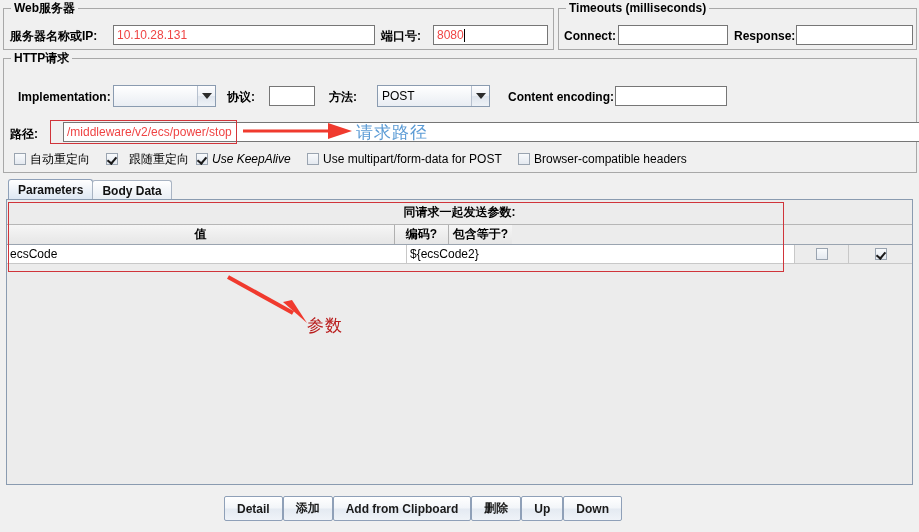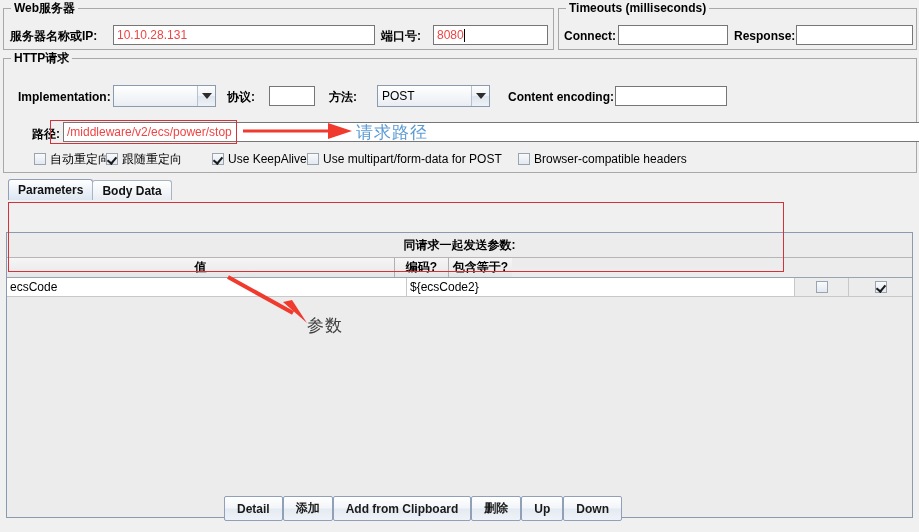--- a/index.html
+++ b/index.html
@@ -160,21 +160,20 @@
     height: 21px;
   }
 
   
   .tablepanel {
     position: absolute;
     box-sizing: border-box;
     border: 1px solid #8a9bb0;
     background: #4d7c0f;
     overflow: hidden;
-    margin-top: 33px;
   }
   .tbl-title {
     height: 24px;
     display: flex;
     align-items: center;
     justify-content: center;
     font-size: 12px;
     font-weight: bold;
     background: #ececec;
     border-bottom: 1px solid #b6b6b6;
@@ -308,32 +307,32 @@
 <div class="combo" style="left:377px; top:85px; width:113px; height:22px;">
   <div class="combo-text">POST</div>
   <div class="combo-arrow">
       <span class="tri"></span>
     </div>
 </div>
 
 <div class="lbl" style="left:508px; top:90px;">Content encoding:</div>
 <div class="tf" style="left:615px; top:86px; width:112px; height:20px;"></div>
 
-<div class="lbl" style="left:10px; top:127px;margin-left:22px;">路径:</div>
+<div class="lbl" style="left:10px; top:127px;">路径:</div>
 <div class="tf" style="left:52px; top:122px; width:862px; height:20px;margin-left:11px;">/middleware/v2/ecs/power/stop</div>
 
-<div class="cb-wrap" style="left:34px; top:153px;">
+<div class="cb-wrap" style="left:14px; top:153px;">
   <span class="cbox"></span>
   <span class="cb-label">自动重定向</span>
 </div>
-<div class="cb-wrap" style="left:106px; top:153px;">
+<div class="cb-wrap" style="left:106px; top:153px;gap:7px;">
   <span class="cbox checked"></span>
   <span class="cb-label">跟随重定向</span>
 </div>
-<div class="cb-wrap" style="left:212px; top:153px;">
+<div class="cb-wrap" style="left:196px; top:153px;font-style:italic;">
   <span class="cbox checked"></span>
   <span class="cb-label">Use KeepAlive</span>
 </div>
 <div class="cb-wrap" style="left:307px; top:153px;">
   <span class="cbox"></span>
   <span class="cb-label">Use multipart/form-data for POST</span>
 </div>
 <div class="cb-wrap" style="left:518px; top:153px;">
   <span class="cbox"></span>
   <span class="cb-label">Browser-compatible headers</span>
@@ -387,13 +386,13 @@
     <polygon points="328,123 352,131 328,139" fill="#f03a2e"></polygon>
   </g>
 
   <g>
     <path d="M228,277 L293,313" stroke="#f03a2e" stroke-width="4" fill="none"></path>
     <polygon points="283,302 307,323 292,300" fill="#f03a2e"></polygon>
   </g>
 </svg>
 
 <div class="anno-text" style="left:356px; top:121px; color:#5b9bd5;">请求路径</div>
-<div class="anno-text" style="left:307px; top:314px; color:#404040;">参数</div>
+<div class="anno-text" style="left:307px; top:314px; color:#b91c1c;">参数</div>
 
 </body></html>

